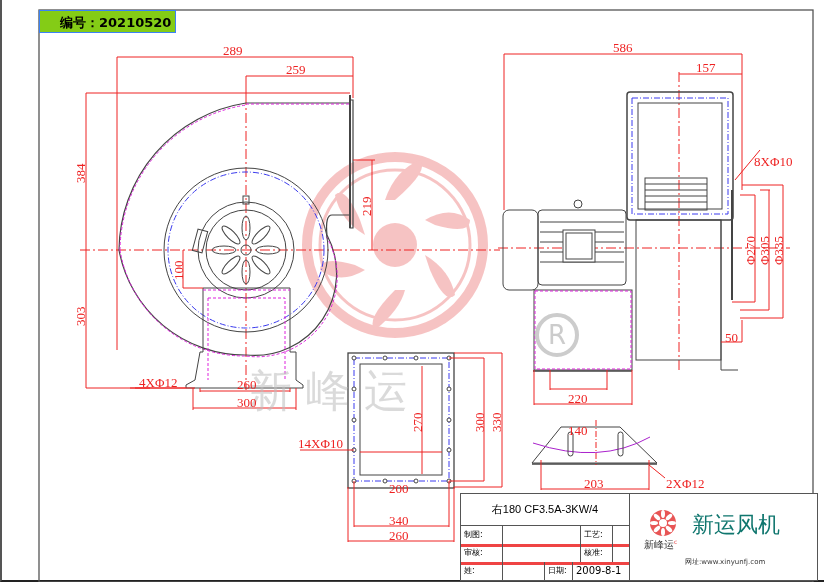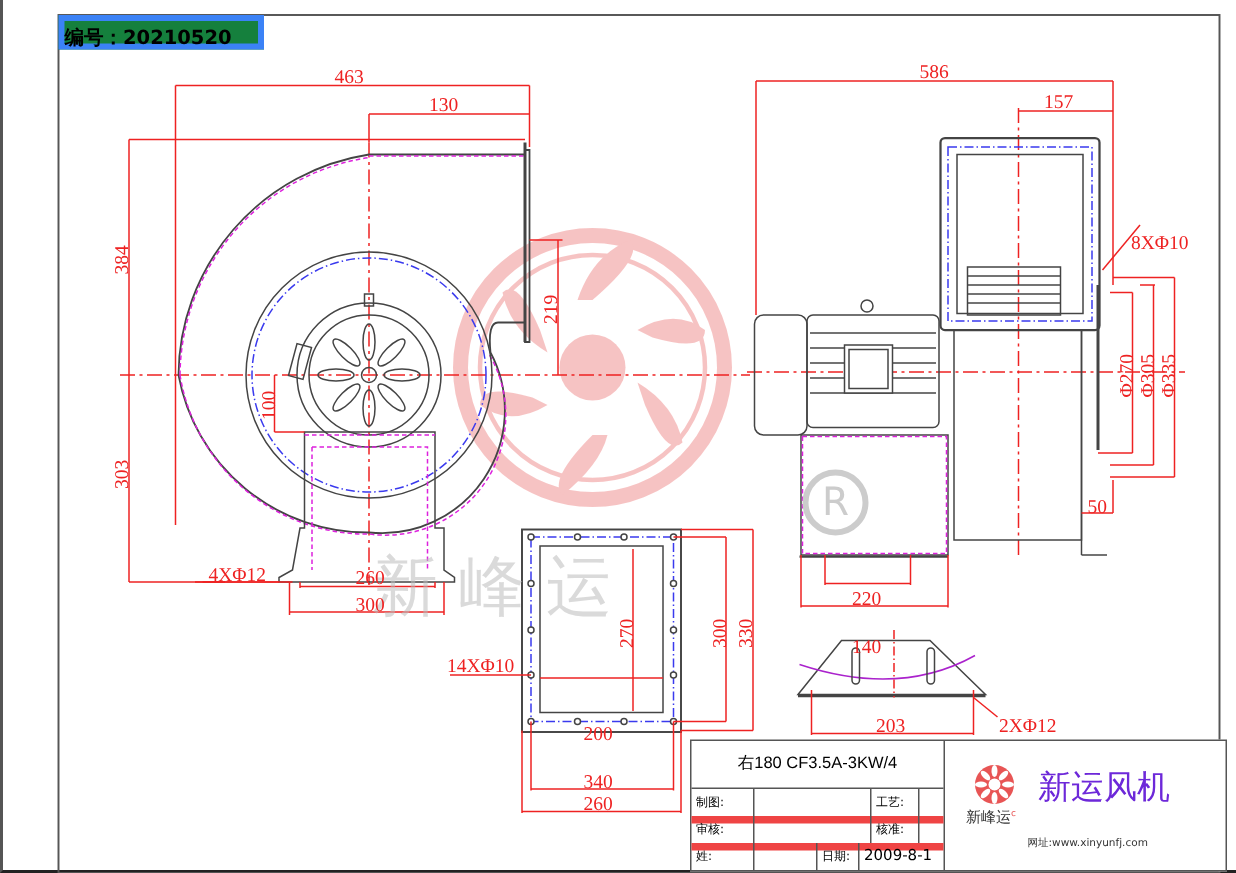--- a/index.html
+++ b/index.html
@@ -1,31 +1,31 @@
 <!DOCTYPE html>
 <html><head>
 <meta charset="utf-8">
 <style>
   html, body { margin:0; padding:0; background:#ffffff; }
   body { width:824px; height:582px; position:relative; overflow:hidden; font-family:"Liberation Serif", serif; }
   #canvas { position:absolute; left:0; top:0; width:824px; height:582px; }
   .outer-frame { position:absolute; left:0; top:0; width:822px; height:580px; border-left:2px solid #555; border-bottom:2px solid #222; }
-  .code-box { position:absolute; left:39px; top:10px; width:137px; height:23px; border:4px solid #3b82f6; background:#15803d;
-              font-family:"DejaVu Sans", sans-serif; font-size:13px; font-weight:bold; line-height:23px; padding-left:0; box-sizing:border-box; }
+  .code-box { position:absolute; left:39px; top:10px; width:137px; height:23px; border:1px solid #3b82f6; background:#84cc16;
+              font-family:"DejaVu Sans", sans-serif; font-size:13px; font-weight:bold; line-height:23px; padding-left:20px; box-sizing:border-box; }
   .dim { position:absolute; color:#ee2222; font-family:"Liberation Serif", serif; font-size:13px; line-height:13px; white-space:nowrap; }
   .dim.v { transform:rotate(-90deg); transform-origin:left top; }
   .title-block { position:absolute; left:460px; top:493px; width:356px; height:86px; border:1px solid #555; background:#fff; font-family:"DejaVu Sans", sans-serif; }
   .tb-left { position:absolute; left:0; top:0; width:168px; height:86px; border-right:1px solid #555; }
   .tb-model { position:absolute; left:0; top:0; width:168px; height:31px; border-bottom:1px solid #555; font-family:Liberation Sans, sans-serif;
               font-size:11px; line-height:31px; text-align:center; }
-  .tb-row { position:absolute; left:0; width:168px; height:18px; border-bottom:5px solid #ef4444; font-size:8px; line-height:18px; }
+  .tb-row { position:absolute; left:0; width:168px; height:18px; border-bottom:3px solid #ef4444; font-size:8px; line-height:18px; }
   .tb-row:last-child { border-bottom:none; }
   .tb-cell { position:absolute; top:0; height:18px; border-right:1px solid #555; padding-left:3px; box-sizing:border-box; }
   .tb-right { position:absolute; left:169px; top:0; width:187px; height:86px; }
-  .brand-name { position:absolute; left:62px; top:16px; font-size:22px; color:#6d28d9; }
+  .brand-name { position:absolute; left:62px; top:16px; font-size:22px; color:#0f766e; }
   .brand-sub { position:absolute; left:14px; top:44px; font-size:10px; color:#333; }
   .brand-url { position:absolute; left:55px; top:63px; font-size:7px; color:#333; }
   .watermark-text { position:absolute; font-family:"DejaVu Sans", sans-serif; font-size:44px; color:#bdbdbd; opacity:0.55; letter-spacing:14px; }
   .reg-mark { position:absolute; font-family:"DejaVu Sans", sans-serif; }
 </style>
 </head>
 <body>
 
 <div id="canvas">
   <div class="outer-frame"></div>
@@ -222,22 +222,22 @@
     </g>
   </svg>
 
   <div class="code-box">
     <span>编号：</span><span>20210520</span>
   </div>
 
   <div class="watermark-text" style="left:248px;top:362px;">新峰运</div>
   <div class="reg-mark" style="left:535px;top:313px;width:44px;height:44px;border:4px solid #ccc;border-radius:50%;box-sizing:border-box;color:#ccc;font-size:26px;line-height:36px;text-align:center;">R</div>
 
-  <div class="dim" style="left:223px;top:44px;">463</div>
-  <div class="dim" style="left:286px;top:63px;">130</div>
+  <div class="dim" style="left:223px;top:44px;">289</div>
+  <div class="dim" style="left:286px;top:63px;">259</div>
   <div class="dim v" style="left:74px;top:183px;">384</div>
   <div class="dim v" style="left:74px;top:326px;">303</div>
   <div class="dim v" style="left:360px;top:216px;">219</div>
   <div class="dim v" style="left:172px;top:280px;">100</div>
   <div class="dim" style="left:139px;top:376px;">4XΦ12</div>
   <div class="dim" style="left:237px;top:378px;">260</div>
   <div class="dim" style="left:237px;top:396px;">300</div>
 
   <div class="dim" style="left:613px;top:41px;">586</div>
   <div class="dim" style="left:696px;top:61px;">157</div>

